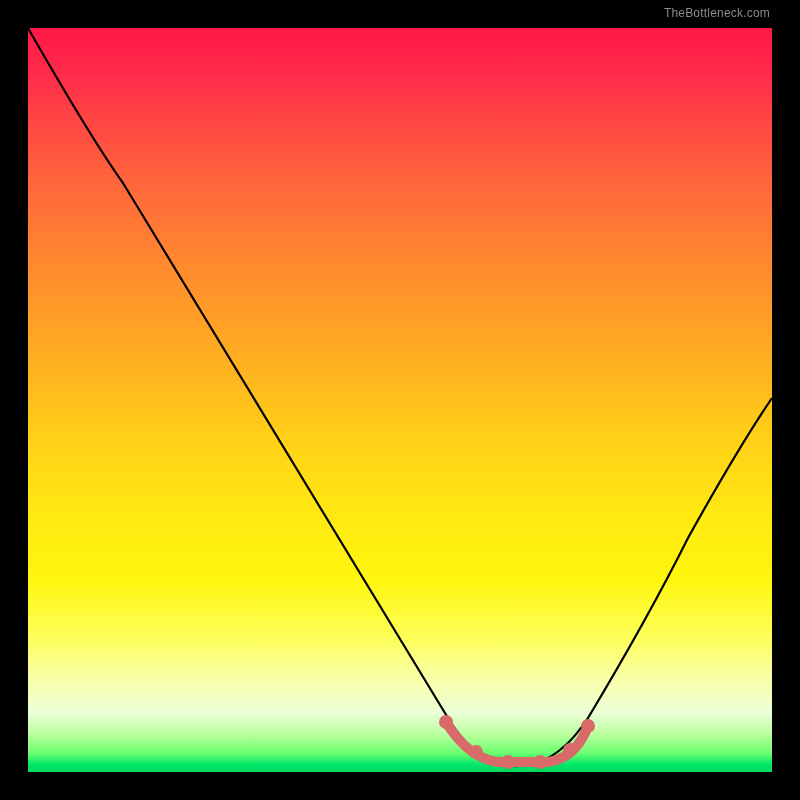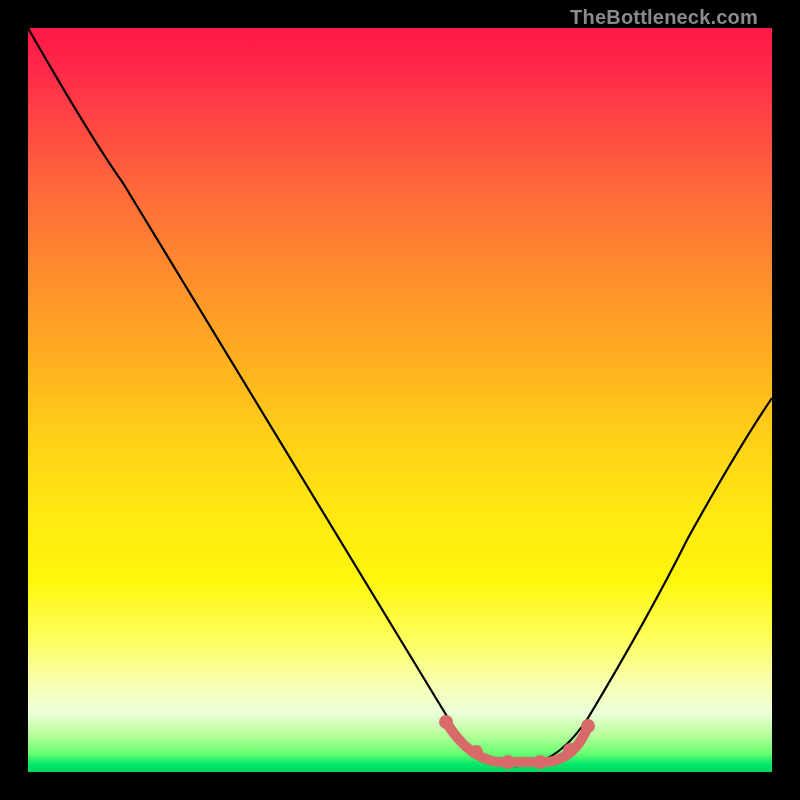--- a/index.html
+++ b/index.html
@@ -40,24 +40,24 @@
       #ecffd8 92%,
       #b8ff9c 95%,
       #6aff70 97.5%,
       #00e76a 99%,
       #00d860 100%
     );
   }
   .watermark {
     position: absolute;
     top: 6px;
-    right: 42px;
+    right: 30px;
     color: #8a8a8a;
-    font-size: 20px;
-    font-weight: 700;
+    font-size: 12px;
+    font-weight: 400;
     letter-spacing: 0.2px;
   }
   svg.curves {
     position: absolute;
     left: 0;
     top: 0;
     width: 744px;
     height: 744px;
     overflow: visible;
   }

